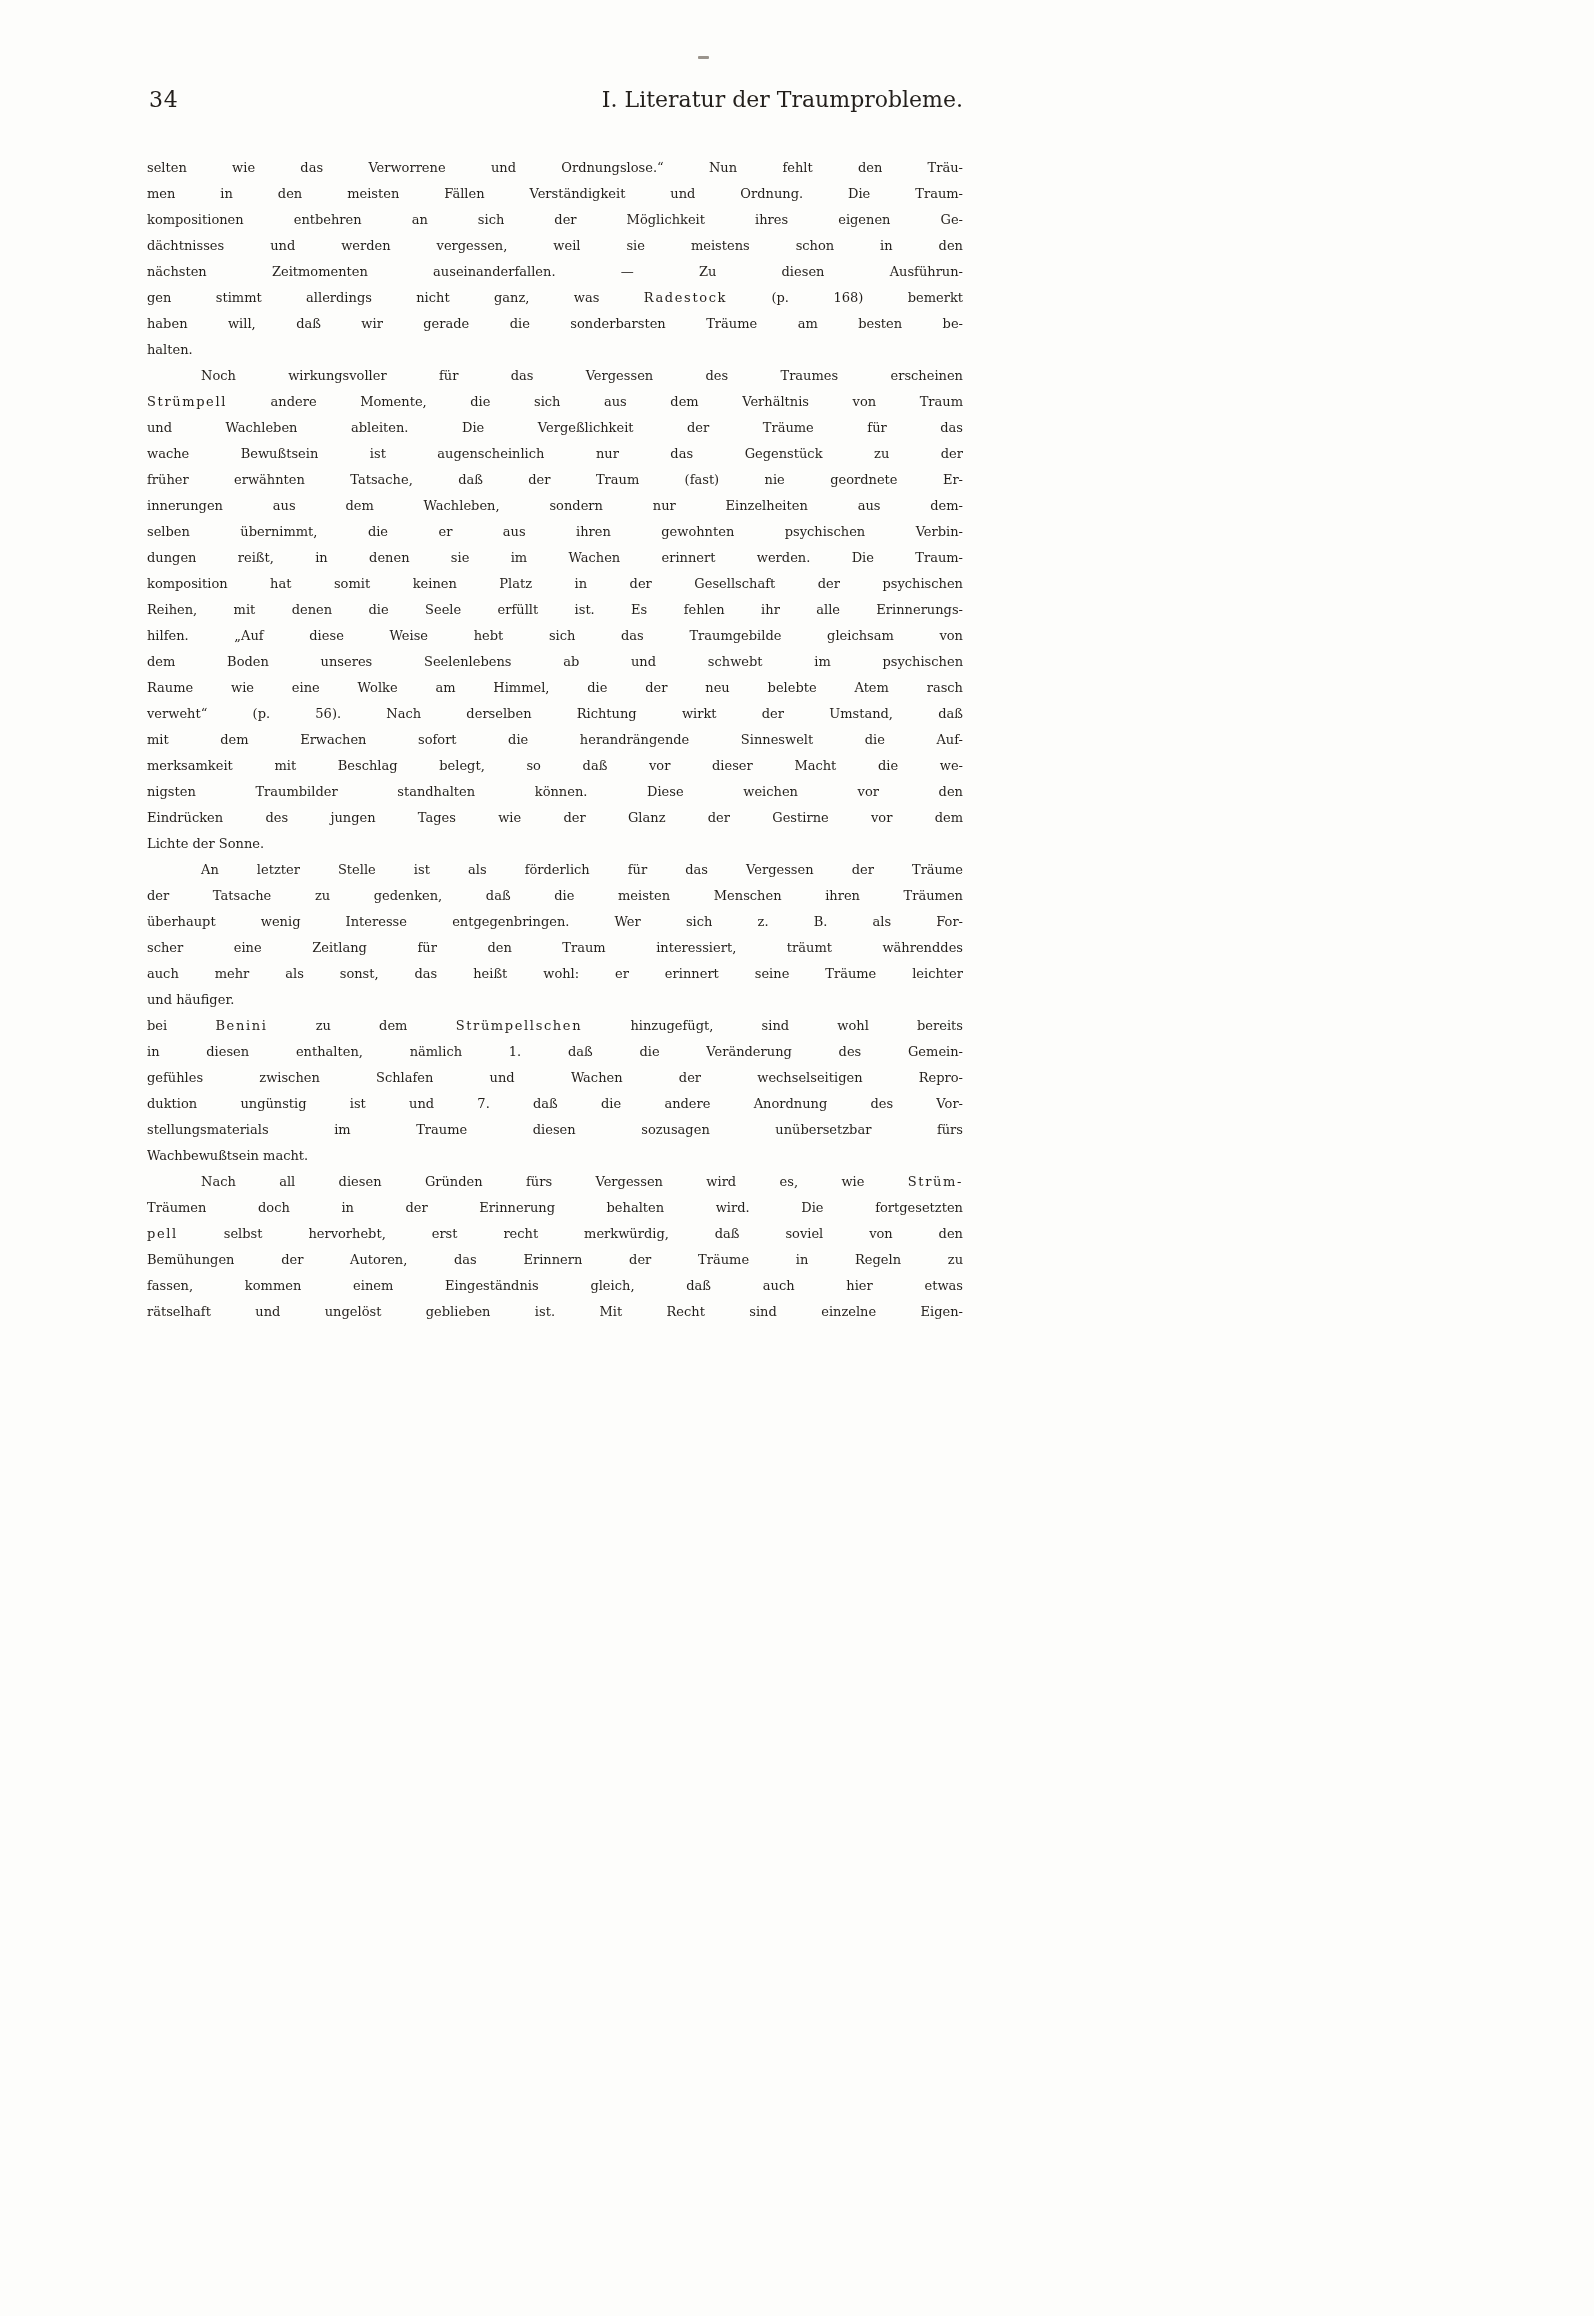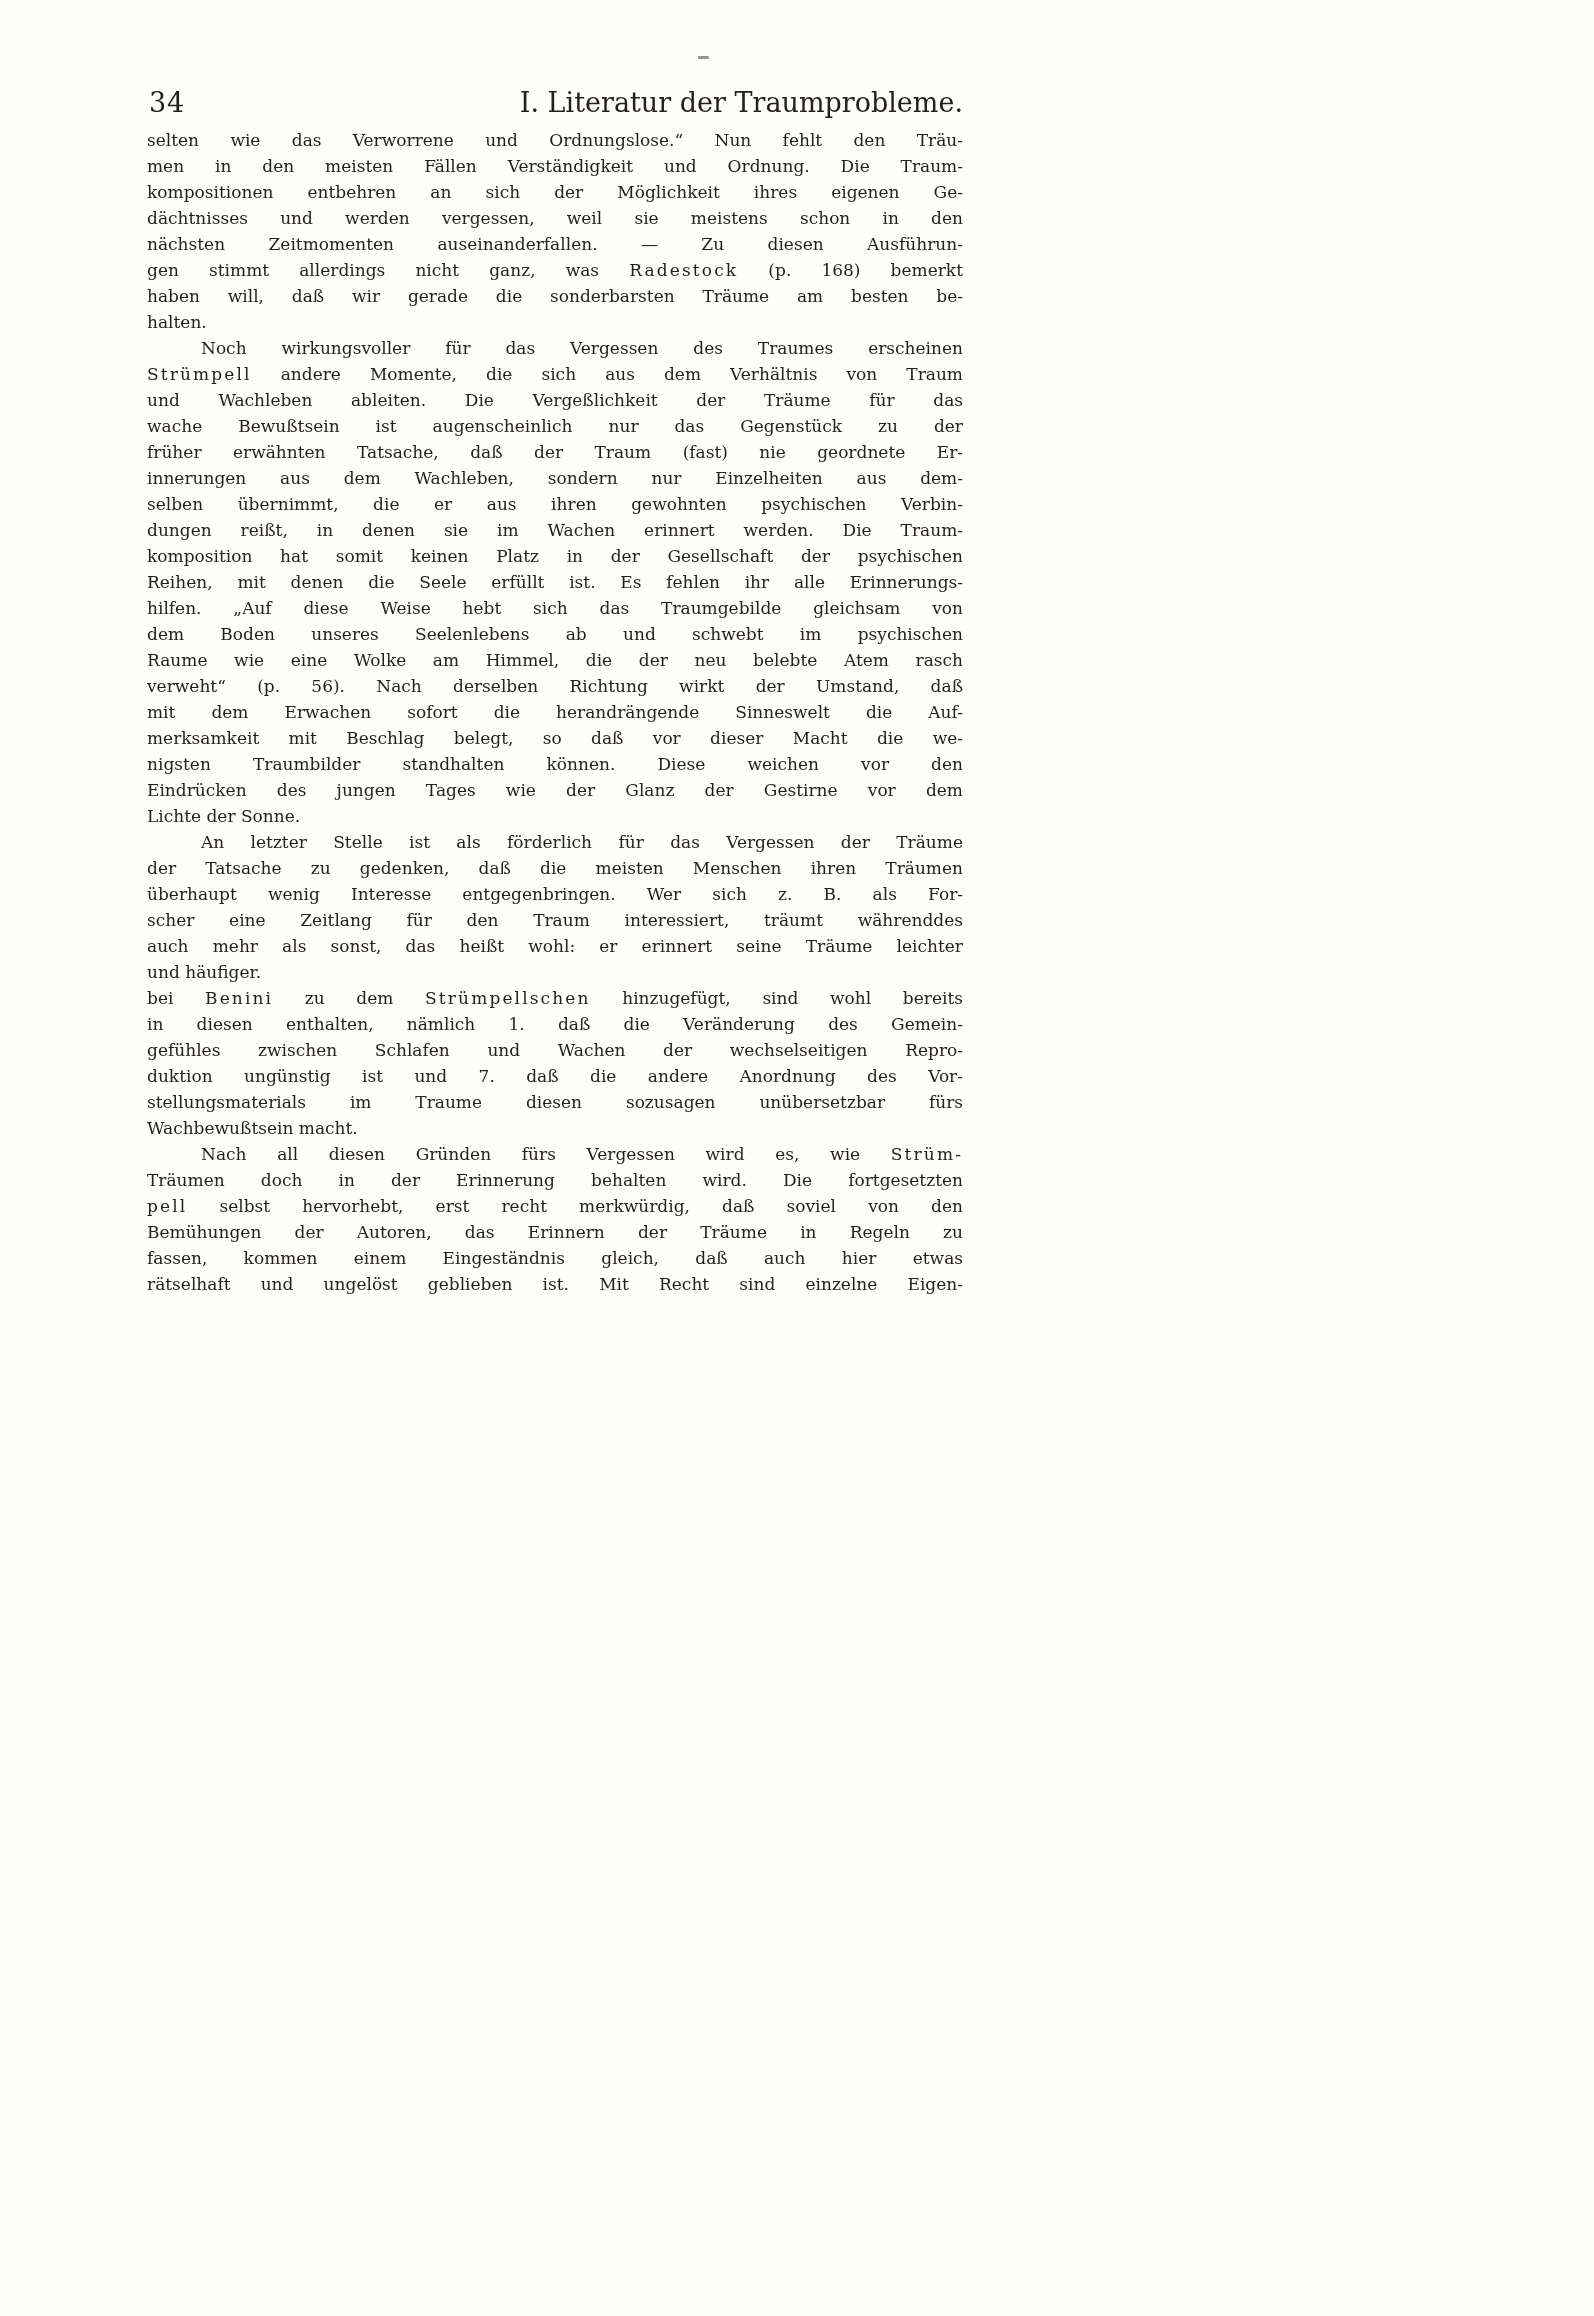--- a/index.html
+++ b/index.html
@@ -14,37 +14,37 @@
     font-family: "DejaVu Serif", "Liberation Serif", serif;
     color: var(--ink, #231f1b);
     overflow: hidden;
   }
   .page-header {
     position: absolute;
     top: 87px;
     left: 147px;
     width: 816px;
     height: 32px;
-    font-size: 27px;
+    font-size: 22px;
   }
   .pagenum {
     position: absolute;
     left: 1.9px;
     top: 0;
     letter-spacing: 0.9px;
   }
   .running-title {
     text-align: right;
   }
   .text-block {
     position: absolute;
-    top: 127px;
+    top: 155px;
     left: 147px;
     width: 816px;
-    font-size: 17px;
+    font-size: 13px;
     line-height: 26px;
   }
   .para { margin: 0; }
   .line {
     text-align: justify;
     text-align-last: justify;
     white-space: normal;
     height: 26px;
     overflow: visible;
   }

